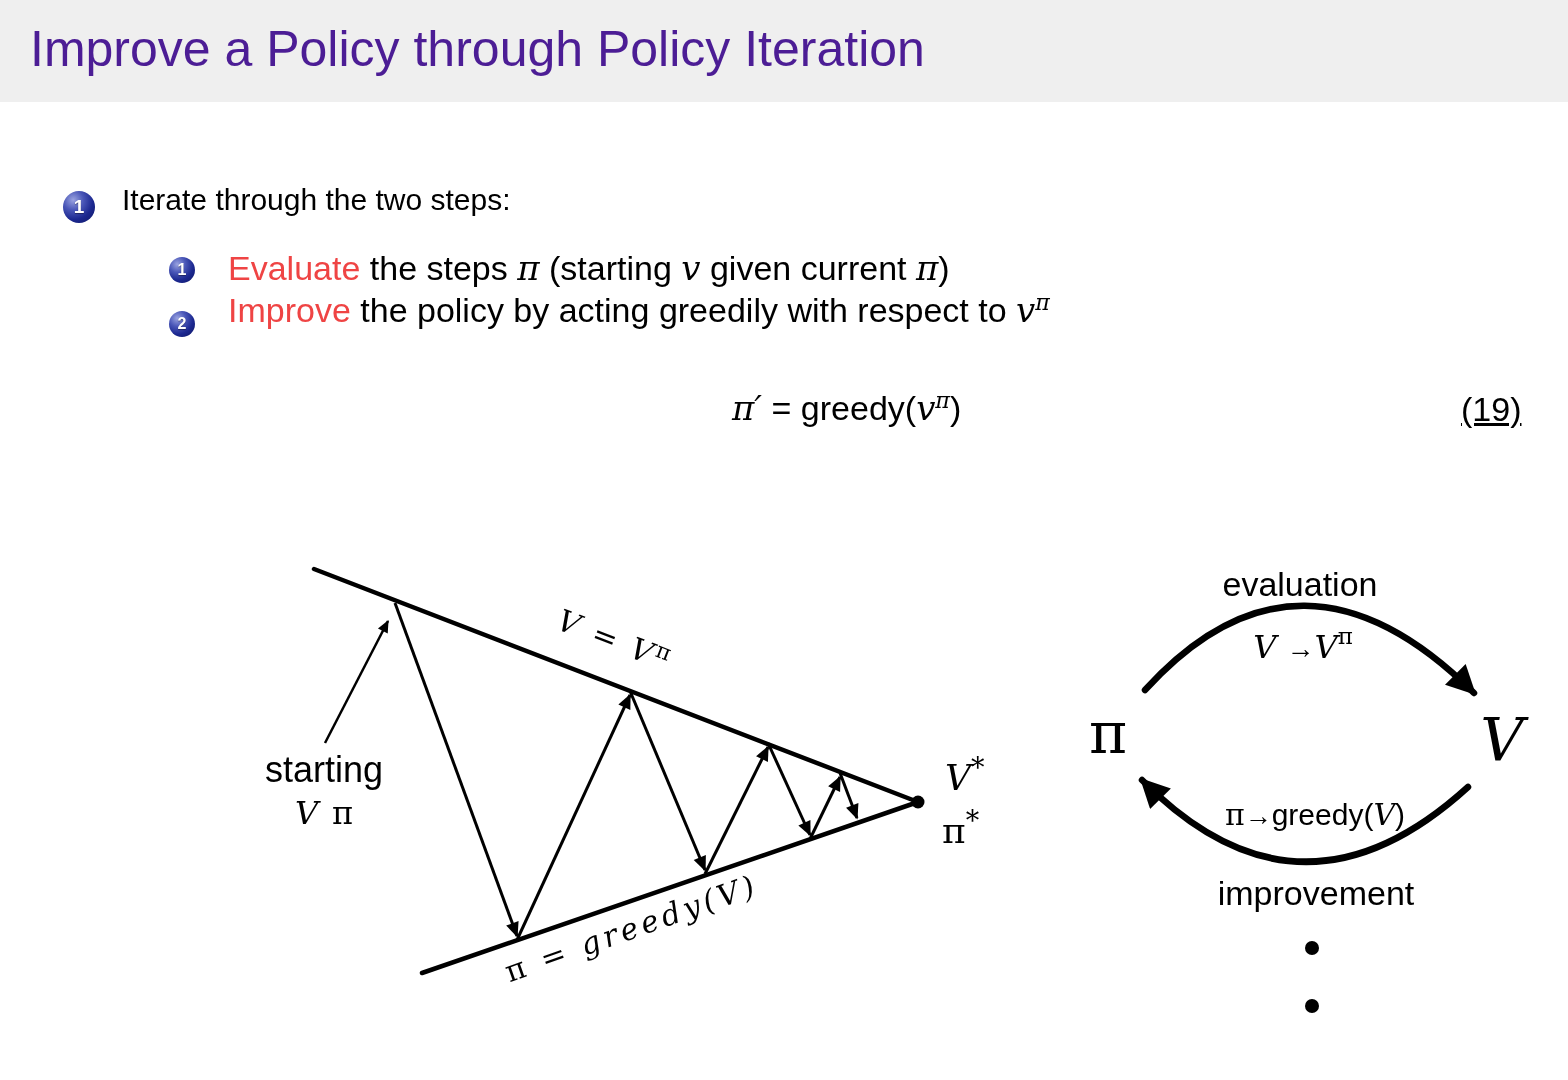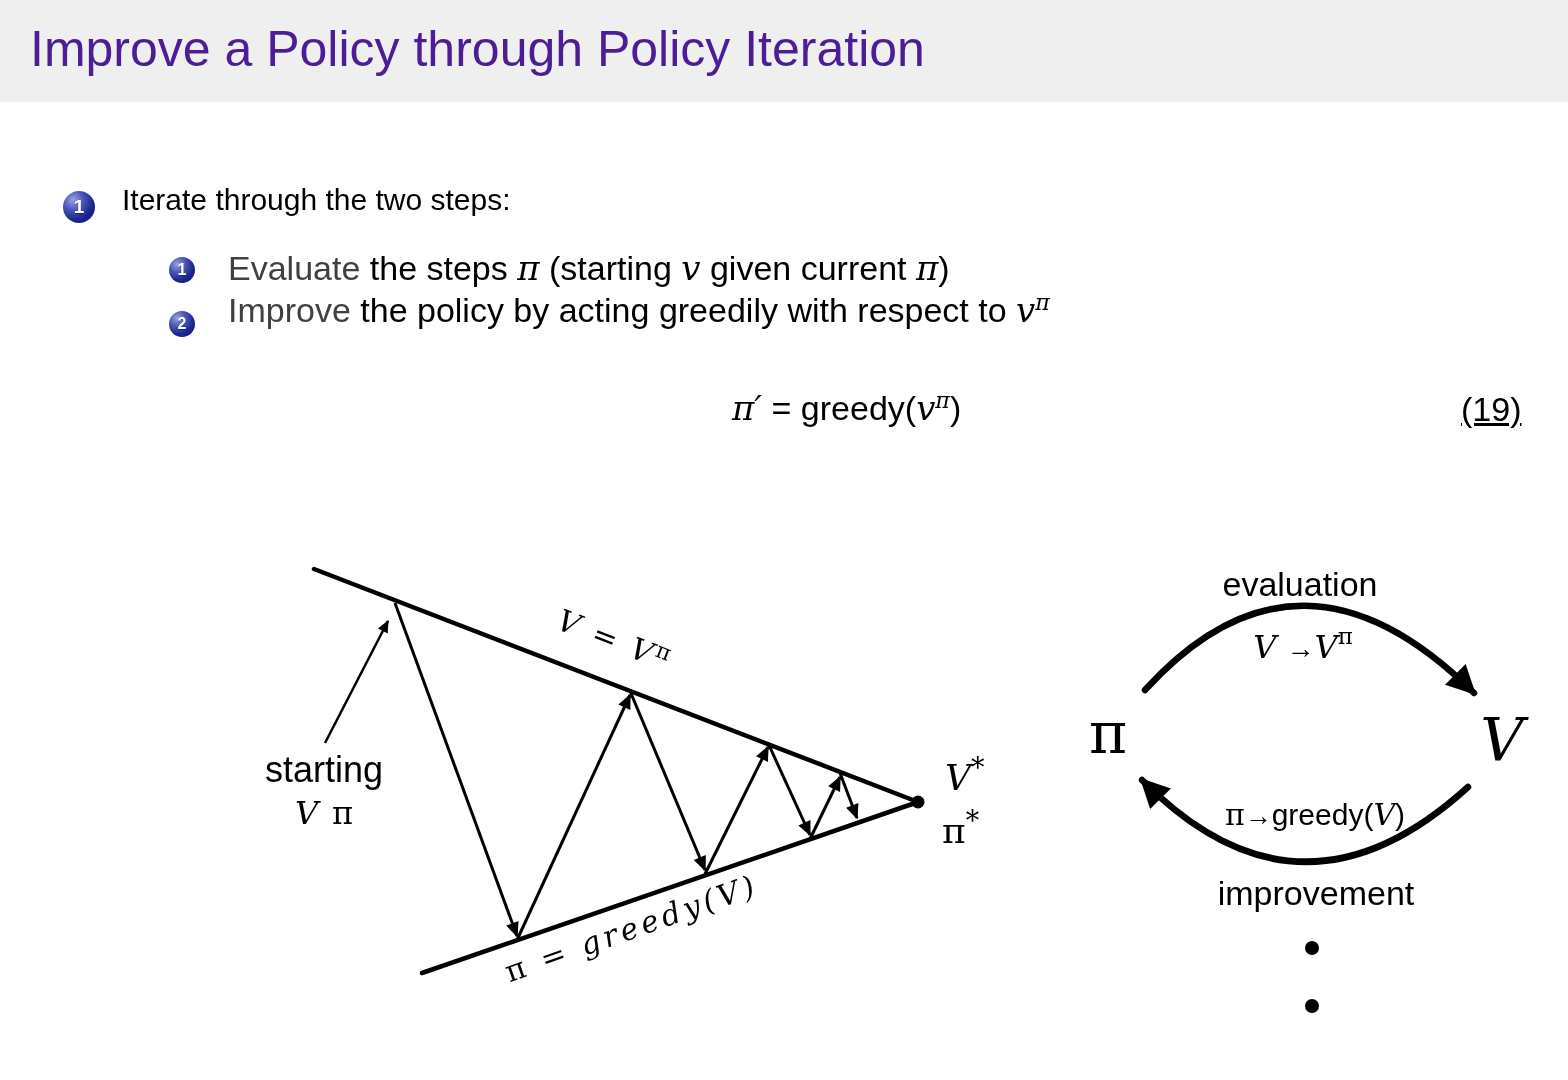--- a/index.html
+++ b/index.html
@@ -25,21 +25,21 @@
     background:radial-gradient(circle at 32% 28%, #9aa3e0 0%, #4a57b8 32%, #1c2890 62%, #0d1560 100%);
     text-shadow:0 1px 1px rgba(0,0,0,.4);
   }
   .ball-main{left:63px;top:191px;width:32px;height:32px;font-size:19px;}
   .ball-sub1{left:169px;top:257px;width:26px;height:26px;font-size:16px;}
   .ball-sub2{left:169px;top:311px;width:26px;height:26px;font-size:16px;}
   .line-main{position:absolute;left:122px;top:183px;font-size:30px;white-space:nowrap;}
   .line-sub{position:absolute;left:228px;font-size:34px;white-space:nowrap;}
   .line-sub1{top:248px;}
   .line-sub2{top:290px;}
-  .alert{color:#404040;}
+  .alert{color:#ef4444;}
   .mi{font-family:"DejaVu Serif",serif;font-style:italic;}
   sup.msup{font-size:65%;vertical-align:super;line-height:0;}
   
   .eq-row{position:absolute;left:0;top:388px;width:1568px;height:64px;font-size:34px;}
   .eq-main{position:absolute;left:732px;top:0;white-space:nowrap;}
   .eq-tag{position:absolute;left:1461px;top:2px;text-decoration:underline;}
   .eq-op{font-family:"Liberation Sans",sans-serif;}
   
   .svg-abs{position:absolute;}
   svg text{fill:#000;}

